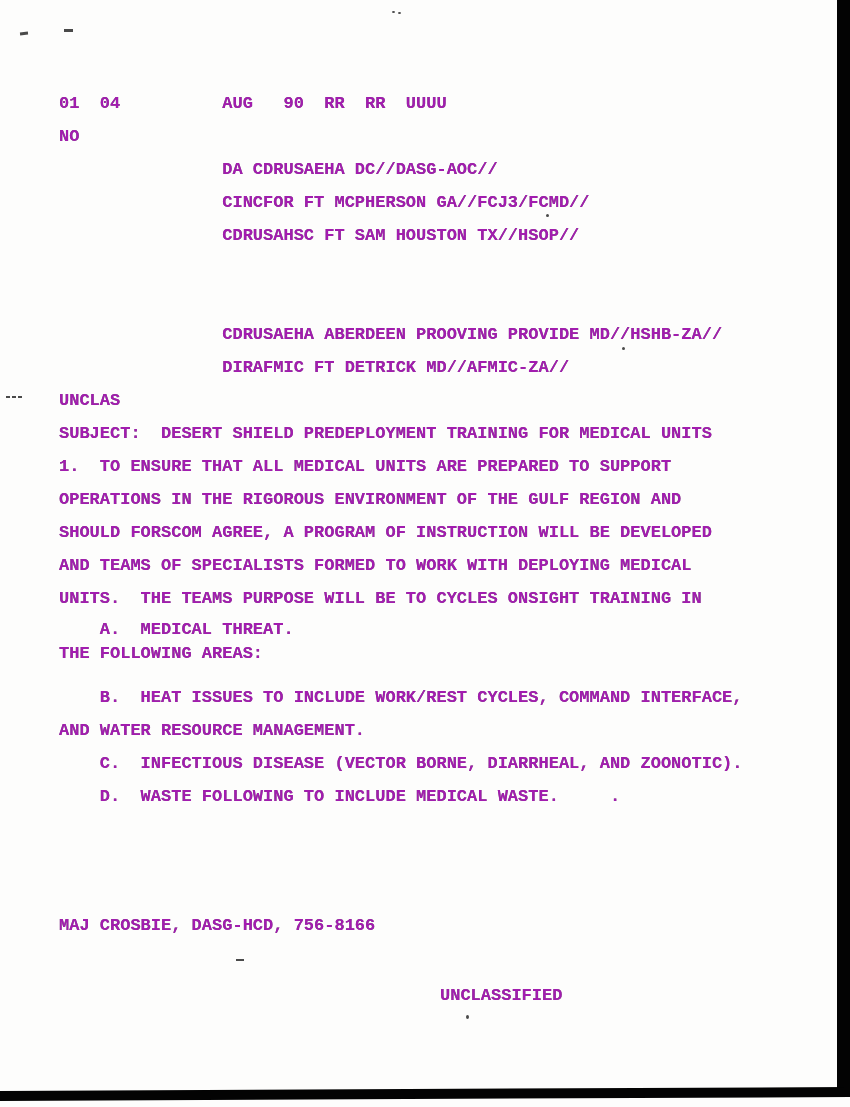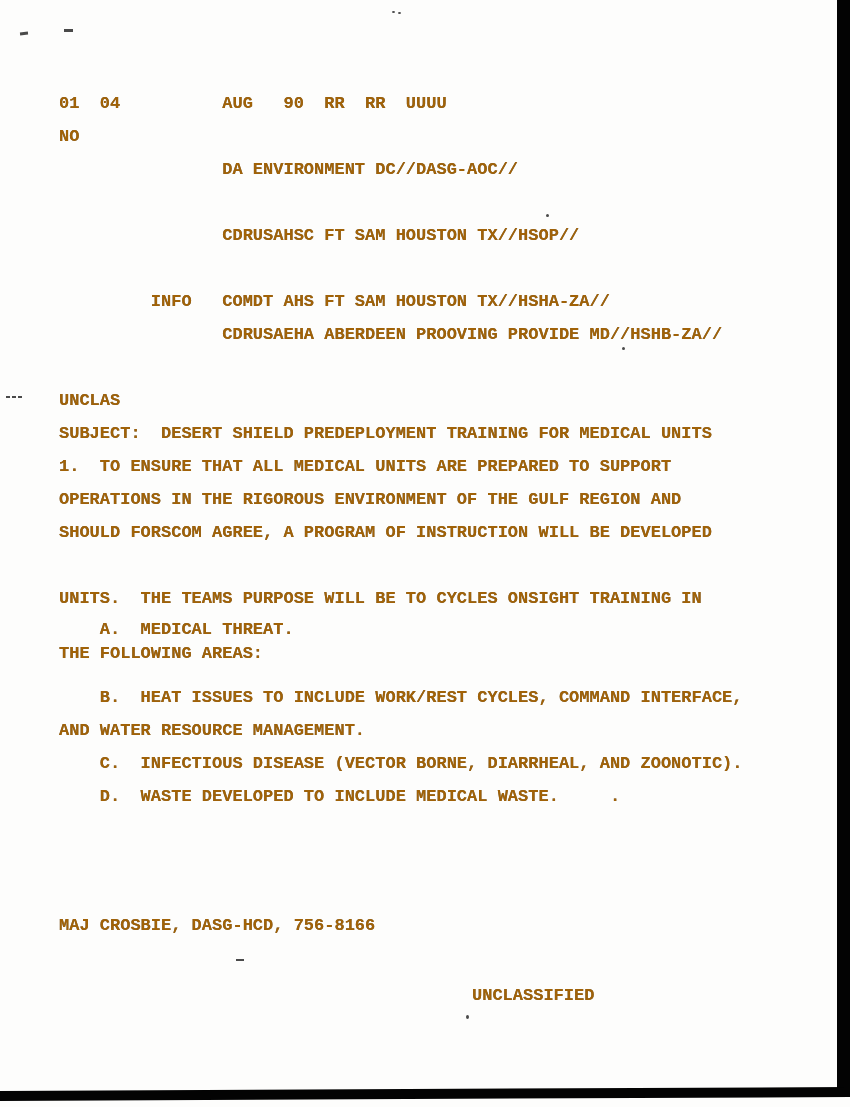--- a/index.html
+++ b/index.html
@@ -10,26 +10,26 @@
     overflow:hidden;
     font-family:"Liberation Mono","DejaVu Sans Mono",monospace;
   }
   .tl{
     position:absolute;
     left:59px;
     font-family:"Liberation Mono","DejaVu Sans Mono",monospace;
     font-size:17px;
     font-weight:700;
     line-height:20px;
-    color:#a16207;
+    color:#a21caf;
     white-space:pre;
     letter-spacing:0;
     text-shadow:0 0 0.5px rgba(20,20,20,0.6);
   }
-  .classification-footer{left:440px;margin-left:32px;}
+  .classification-footer{left:440px;}
   .edge-right{
     position:absolute;
     top:0;right:0;
     width:13px;height:1097px;
     background:#030303;
   }
   .edge-bottom{
     position:absolute;
     left:-5px;top:1089px;
     width:860px;height:10px;
@@ -39,36 +39,38 @@
   .speck{position:absolute;background:#4a4a4a;}
   .speck.dot{border-radius:50%;}
 </style>
 </head>
 <body>
 
 <div class="page">
 
   <div class="tl" style="top:94px">01  04          AUG   90  RR  RR  UUUU</div>
   <div class="tl" style="top:127px">NO</div>
-  <div class="tl" style="top:160px">                DA ENVIRONMENT DC//DASG-AOC//</div>
+  <div class="tl" style="top:160px">                DA CDRUSAEHA DC//DASG-AOC//</div>
+  <div class="tl" style="top:193px">                CINCFOR FT MCPHERSON GA//FCJ3/FCMD//</div>
   <div class="tl" style="top:226px">                CDRUSAHSC FT SAM HOUSTON TX//HSOP//</div>
-  <div class="tl" style="top:292px">         INFO   COMDT AHS FT SAM HOUSTON TX//HSHA-ZA//</div>
   <div class="tl" style="top:325px">                CDRUSAEHA ABERDEEN PROOVING PROVIDE MD//HSHB-ZA//</div>
+  <div class="tl" style="top:358px">                DIRAFMIC FT DETRICK MD//AFMIC-ZA//</div>
   <div class="tl" style="top:391px">UNCLAS</div>
   <div class="tl" style="top:424px">SUBJECT:  DESERT SHIELD PREDEPLOYMENT TRAINING FOR MEDICAL UNITS</div>
   <div class="tl" style="top:457px">1.  TO ENSURE THAT ALL MEDICAL UNITS ARE PREPARED TO SUPPORT</div>
   <div class="tl" style="top:490px">OPERATIONS IN THE RIGOROUS ENVIRONMENT OF THE GULF REGION AND</div>
   <div class="tl" style="top:523px">SHOULD FORSCOM AGREE, A PROGRAM OF INSTRUCTION WILL BE DEVELOPED</div>
+  <div class="tl" style="top:556px">AND TEAMS OF SPECIALISTS FORMED TO WORK WITH DEPLOYING MEDICAL</div>
   <div class="tl" style="top:589px">UNITS.  THE TEAMS PURPOSE WILL BE TO CYCLES ONSIGHT TRAINING IN</div>
   <div class="tl" style="top:644px">THE FOLLOWING AREAS:</div>
   <div class="tl" style="top:620px">    A.  MEDICAL THREAT.</div>
   <div class="tl" style="top:688px">    B.  HEAT ISSUES TO INCLUDE WORK/REST CYCLES, COMMAND INTERFACE,</div>
   <div class="tl" style="top:721px">AND WATER RESOURCE MANAGEMENT.</div>
   <div class="tl" style="top:754px">    C.  INFECTIOUS DISEASE (VECTOR BORNE, DIARRHEAL, AND ZOONOTIC).</div>
-  <div class="tl" style="top:787px">    D.  WASTE DEVELOPED TO INCLUDE MEDICAL WASTE.     .</div>
+  <div class="tl" style="top:787px">    D.  WASTE FOLLOWING TO INCLUDE MEDICAL WASTE.     .</div>
   <div class="tl" style="top:916px">MAJ CROSBIE, DASG-HCD, 756-8166</div>
   <div class="tl classification-footer" style="top:986px">UNCLASSIFIED</div>
 
   <div class="speck" style="left:20px;top:32px;width:8px;height:3px;transform:rotate(-6deg)"></div>
   <div class="speck" style="left:64px;top:29px;width:9px;height:3px"></div>
   <div class="speck dot" style="left:392px;top:11px;width:3px;height:2px"></div>
   <div class="speck dot" style="left:398px;top:12px;width:3px;height:2px"></div>
   <div class="speck" style="left:6px;top:396px;width:4px;height:2px"></div>
   <div class="speck" style="left:12px;top:396px;width:4px;height:2px"></div>
   <div class="speck" style="left:18px;top:396px;width:4px;height:2px"></div>

